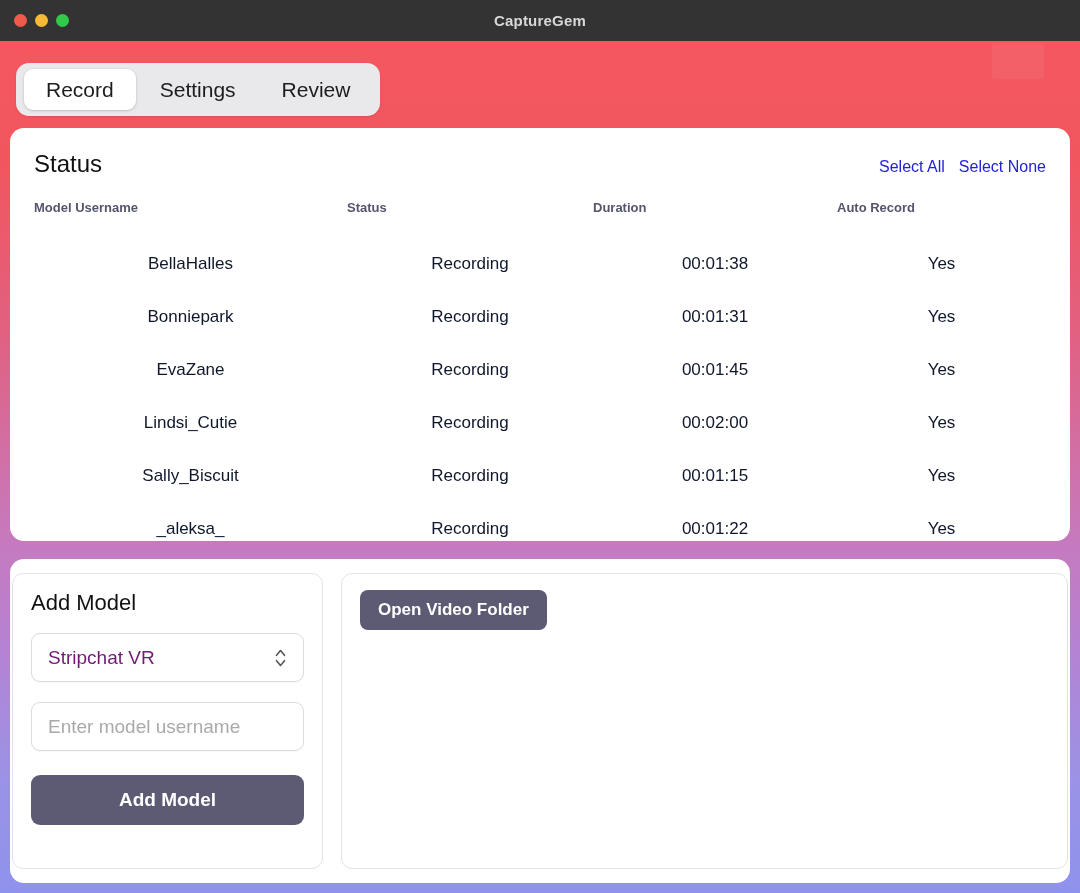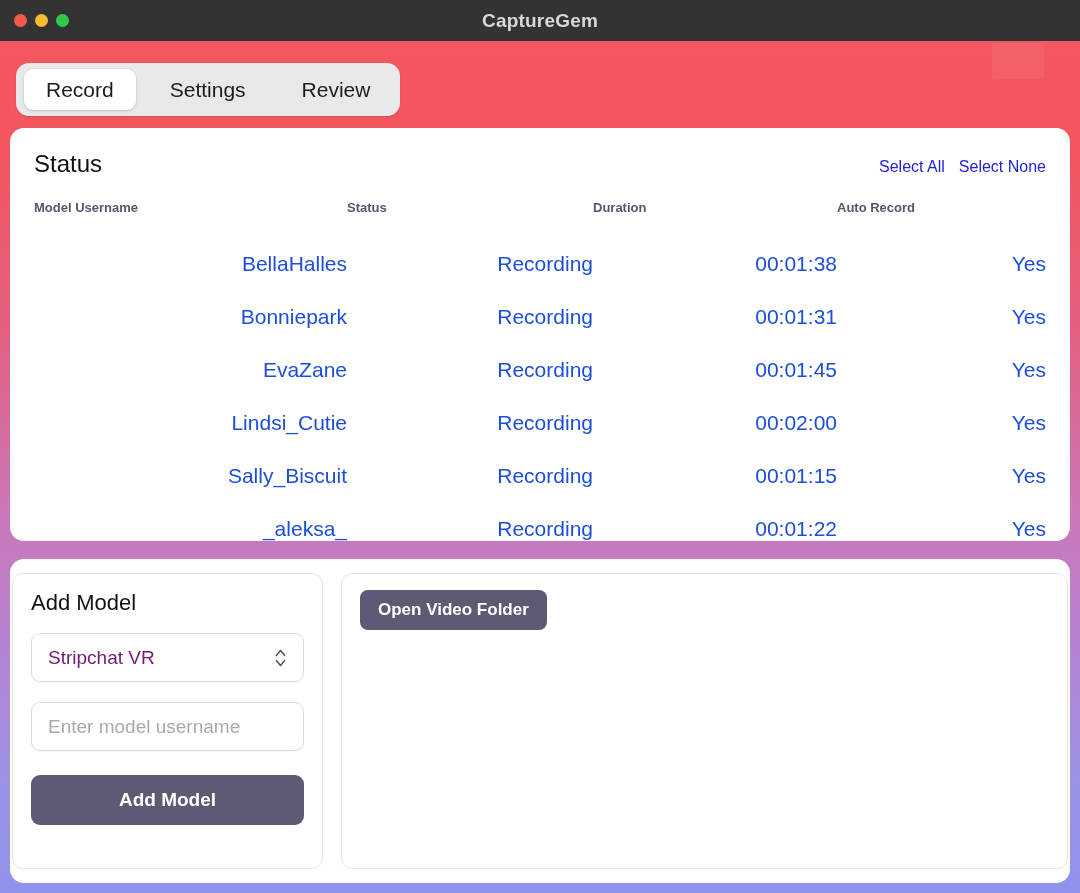--- a/index.html
+++ b/index.html
@@ -51,21 +51,21 @@
     display: block;
   }
   .light.close  { background: #f2594b; }
   .light.min    { background: #f6bb33; }
   .light.max    { background: #31c94a; }
 
   .title-text {
     width: 100%;
     text-align: center;
     color: #d8d8d8;
-    font-size: 19px;
+    font-size: 15px;
     font-weight: bold;
     letter-spacing: 0.2px;
     pointer-events: none;
   }
 
   
   .app-body {
     flex: 1;
     position: relative;
     background: linear-gradient(180deg,
@@ -103,21 +103,21 @@
     align-items: center;
     padding-left: 6px;
     box-sizing: border-box;
   }
   .tabbar {
     display: inline-flex;
     align-items: center;
     background: #e9e9ec;
     border-radius: 13px;
     padding: 6px 8px;
-    gap: 12px;
+    gap: 2px;
     box-shadow: 0 1px 2px rgba(0,0,0,0.10);
   }
   .tab {
     font-size: 21px;
     color: #1c1c1e;
     padding: 9px 22px;
     border-radius: 9px;
     background: transparent;
     border: none;
     cursor: default;
@@ -173,23 +173,23 @@
     table-layout: fixed;
   }
   table.model-table th {
     text-align: left;
     font-size: 13px;
     font-weight: bold;
     color: #55556e;
     padding: 0 0 22px 0;
   }
   table.model-table td {
-    text-align: right;
-    font-size: 21px;
-    color: #1d4ed8;
+    text-align: center;
+    font-size: 17px;
+    color: #0f172a;
     padding: 0 0 0 0;
     height: 53px;
     vertical-align: middle;
     white-space: nowrap;
     overflow: hidden;
     text-overflow: ellipsis;
   }
   .col-user { width: 313px; }
   .col-stat { width: 246px; }
   .col-dur  { width: 244px; }

